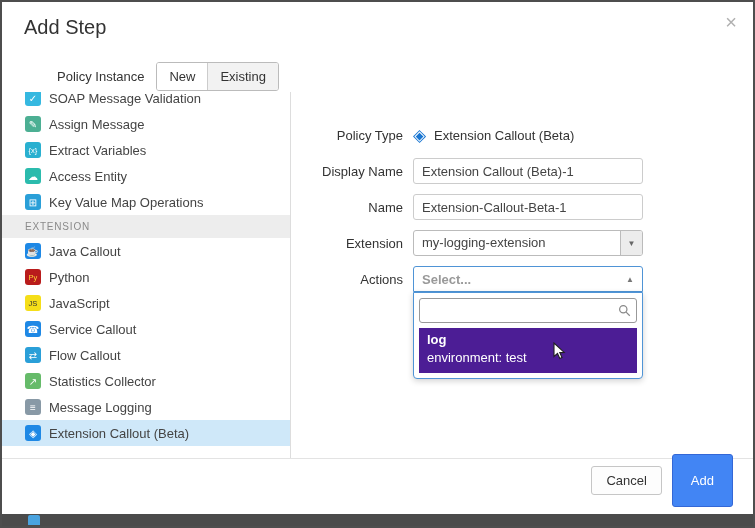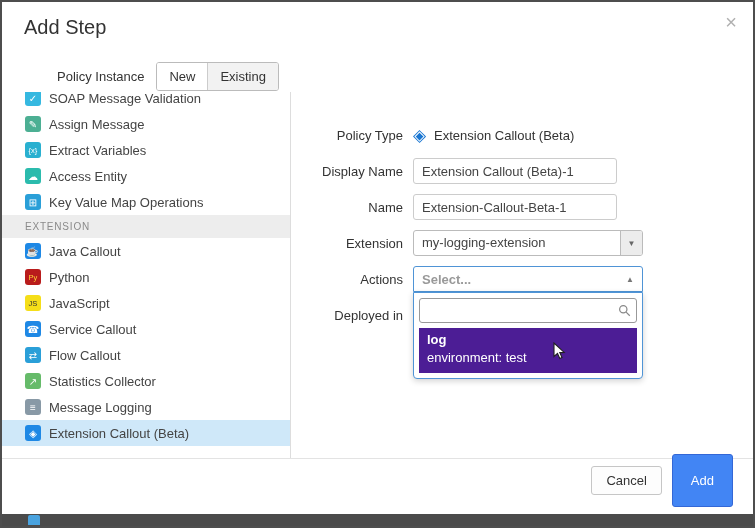--- a/index.html
+++ b/index.html
@@ -35,21 +35,21 @@
     letter-spacing:.8px; display:flex; align-items:center; padding-left:23px; }
 
   .form{ flex:1; padding-top:30px; }
   .f-row{ display:flex; align-items:center; margin-bottom:10px; height:26px; }
   .f-label{ flex:0 0 112px; text-align:right; margin-right:10px; font-size:13px; color:#333; }
   .f-content{ width:230px; position:relative; }
 
   .ptype-val{ display:flex; align-items:center; gap:8px; font-size:13px; color:#333; }
   .ptype-icon{ font-size:17px; color:#1976d2; line-height:1; }
 
-  input.text{ width:204px; height:26px; border:1px solid #ccc; border-radius:3px;
+  input.text{ width:230px; height:26px; border:1px solid #ccc; border-radius:3px;
     padding:0 8px; font-size:13px; color:#444; font-family:"Liberation Sans",sans-serif; }
 
   .select-box{ width:230px; height:26px; border:1px solid #bbb; border-radius:3px;
     display:flex; background:#fff; overflow:hidden; cursor:pointer; }
   .sel-text{ flex:1; padding:0 8px; line-height:24px; font-size:13px; color:#444;
     white-space:nowrap; overflow:hidden; }
   .sel-caret{ width:22px; background:#ececec; border-left:1px solid #bbb;
     display:flex; align-items:center; justify-content:center; font-size:8px; color:#666; }
 
   .actions-ctl{ width:230px; height:26px; border:1px solid #4f94d6; border-radius:3px 3px 0 0;
@@ -207,24 +207,20 @@
               <div class="dd-options">
                   <div class="dd-option hl">
                     <div class="dd-title">log</div>
                     <div class="dd-sub">environment: test</div>
                   </div>
                 </div>
             </div>
           </div>
         </div>
 
-        <div class="f-row">
-          <div class="f-label">Deployed in</div>
-          <div class="f-content"></div>
-        </div>
 
       </div>
     </div>
 
     <div class="footer">
       <button class="btn btn-cancel">Cancel</button>
       <button class="btn btn-add">Add</button>
     </div>
 
   </div>

